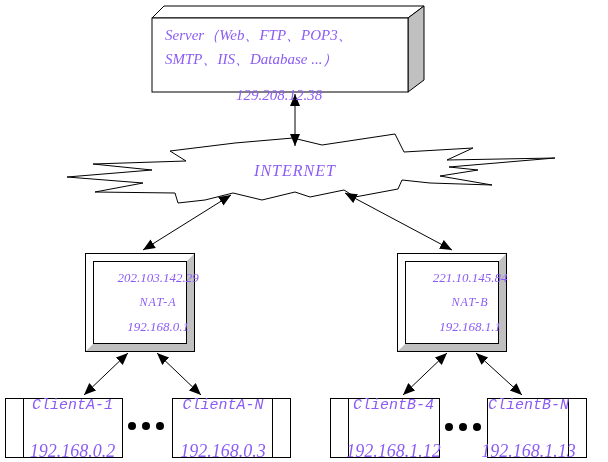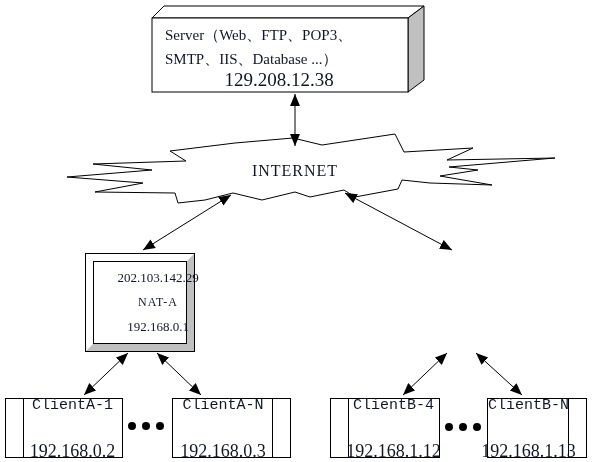--- a/index.html
+++ b/index.html
@@ -1,37 +1,38 @@
 <!DOCTYPE html>
 <html><head>
 <meta charset="utf-8">
 <style>
   html, body { margin: 0; padding: 0; background: #ffffff; }
   .canvas {
     position: relative;
     width: 608px;
     height: 462px;
     background: #ffffff;
-    color: #0f172a;
+    color: #8b5cf6;
     font-family: "Liberation Serif", "DejaVu Serif", serif;
     overflow: hidden;
+    font-style: italic;
   }
   .layer-svg { position: absolute; left: 0; top: 0; }
 
   
   .server-text {
     position: absolute; left: 153px; top: 19px; width: 252px; height: 70px;
     display: flex; flex-direction: column; justify-content: flex-start;
   }
   .server-label {
     padding: 4px 8px 0 12px;
     font-size: 15px; line-height: 24px;
   }
   .server-ip {
-    text-align: center; font-size: 19px; line-height: 16px; margin-top: 1px;
+    text-align: center; font-size: 15px; line-height: 16px; margin-top: 16px;
   }
 
   
   .internet-label {
     position: absolute; left: 230px; top: 162px; width: 130px;
     text-align: center; font-size: 16px; letter-spacing: 1px;
   }
 
   
   .nat {
@@ -117,20 +118,29 @@
   <div class="nat" style="left:85px; top:253px;">
     <div class="nat-bevel">
       <div class="nat-inner">
         <div class="nat-ip">202.103.142.29</div>
         <div class="nat-name">NAT-A</div>
         <div class="nat-ip">192.168.0.1</div>
       </div>
     </div>
   </div>
 
+  <div class="nat" style="left:397px; top:253px;">
+    <div class="nat-bevel">
+      <div class="nat-inner">
+        <div class="nat-ip">221.10.145.84</div>
+        <div class="nat-name">NAT-B</div>
+        <div class="nat-ip">192.168.1.1</div>
+      </div>
+    </div>
+  </div>
 
   <div class="client stripe-left" style="left:5px; width:118px;">
     <div class="stripe left"></div>
     <div class="content">
       <div class="client-name">ClientA-1</div>
       <div class="client-ip">192.168.0.2</div>
     </div>
   </div>
 
   <div class="client stripe-right" style="left:172px; width:119px;">

